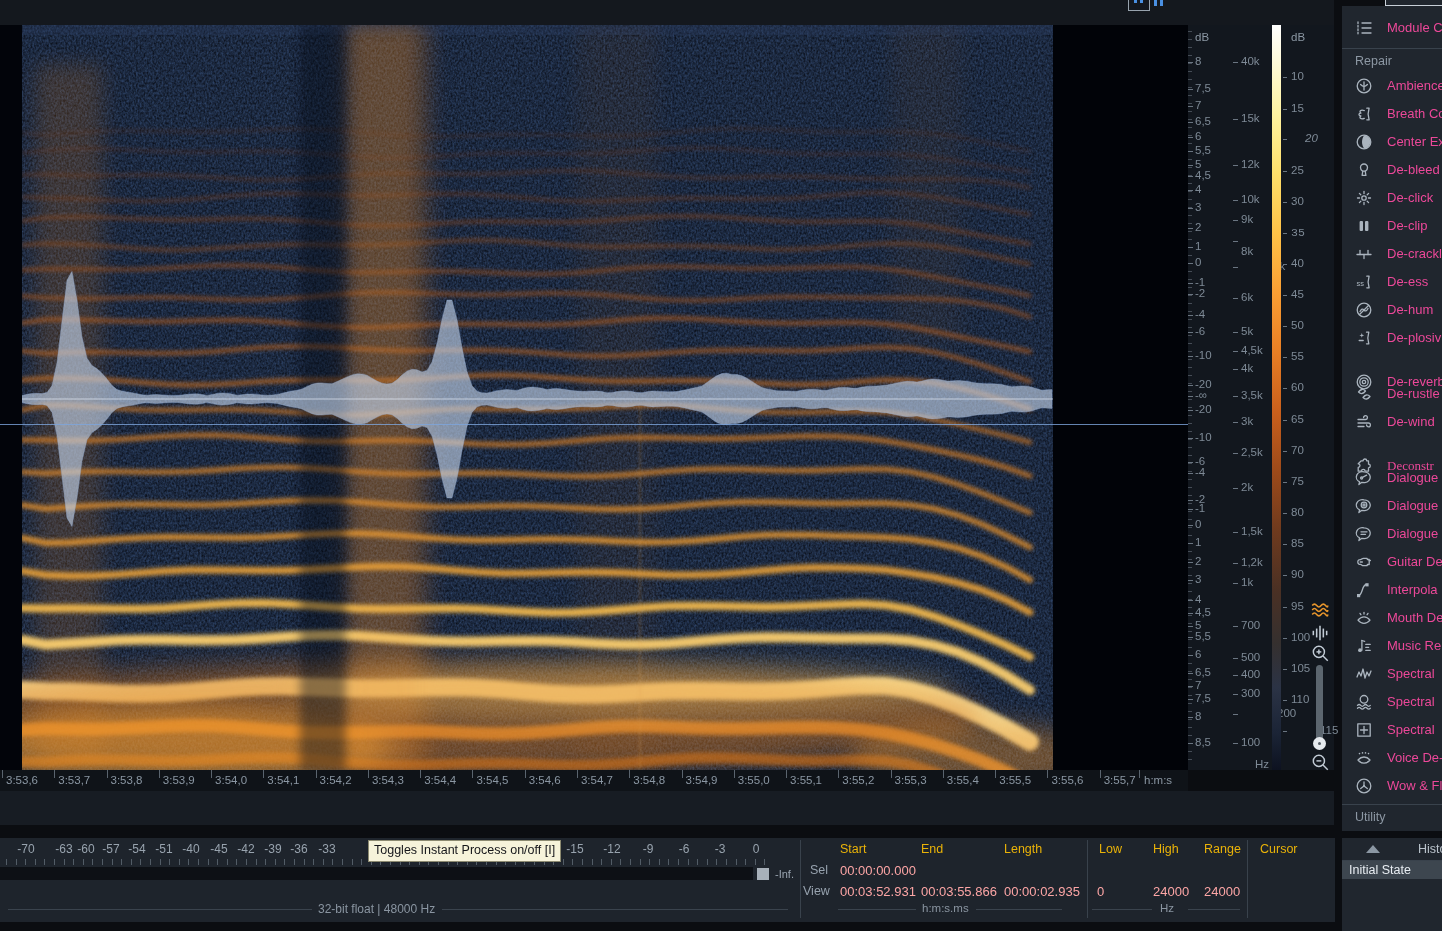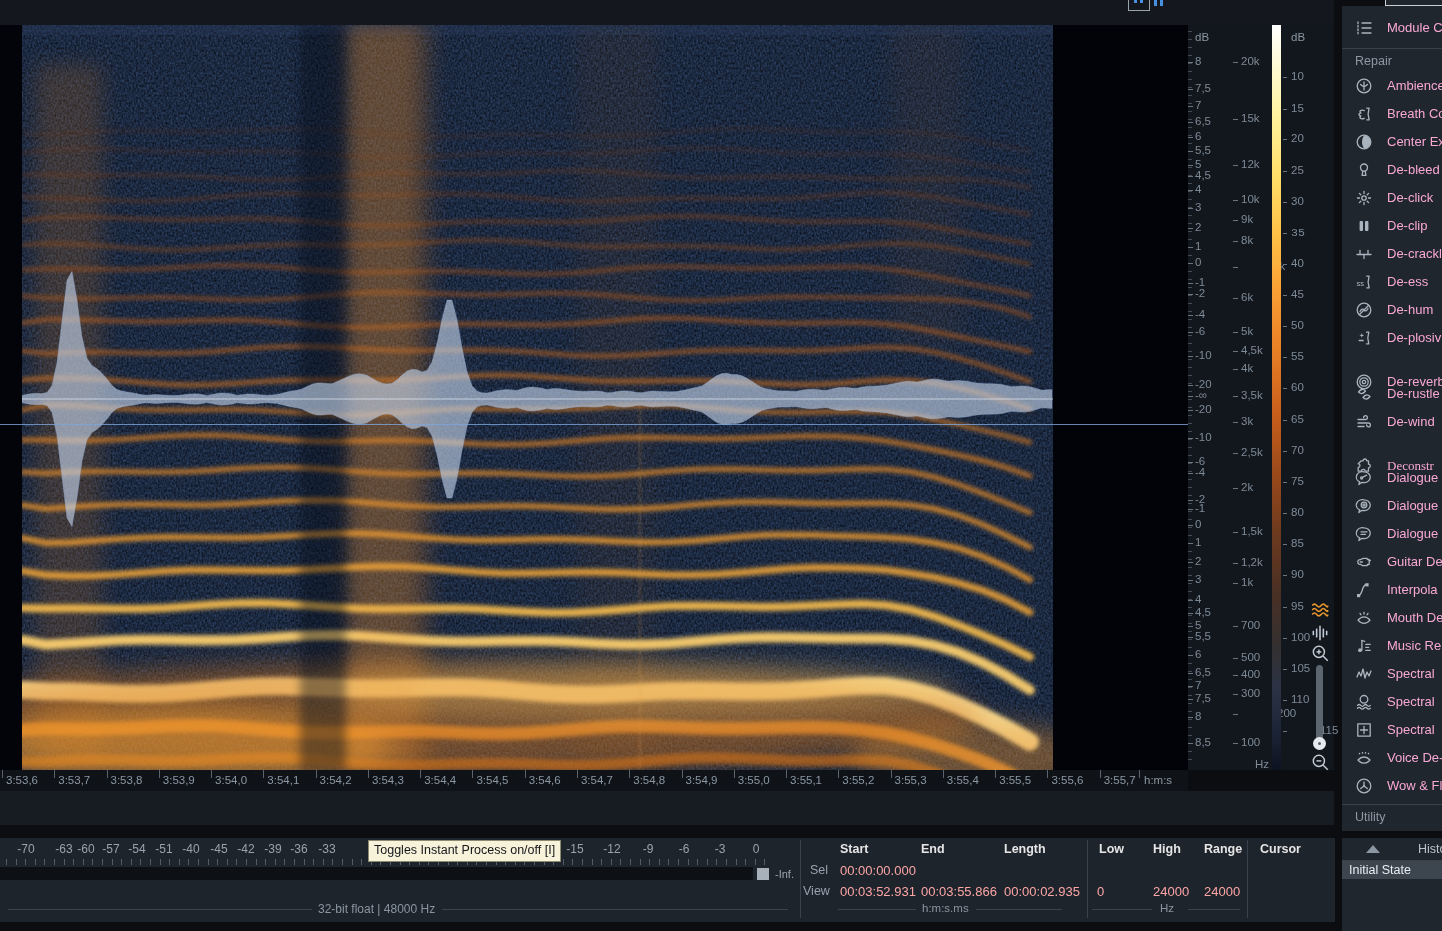--- a/index.html
+++ b/index.html
@@ -45,32 +45,32 @@
   #bottombar{left:0;top:838px;width:1335px;height:84px;background:#1e242c;}
   .vsep{position:absolute;top:2px;width:1px;height:78px;background:#39424c;}
   .mlab{position:absolute;top:4px;font-size:12px;color:#98a3ae;text-align:center;width:34px;}
   #mticks{position:absolute;left:6px;top:21px;width:762px;height:6px;
     background:repeating-linear-gradient(90deg,#525c66 0 1px,transparent 1px 9.6px);}
   #mtrack{position:absolute;left:0;top:29px;width:753px;height:13px;background:#0d1015;}
   #mblock{position:absolute;left:757px;top:30px;width:12px;height:12px;background:#a8b1ba;}
   #minf{position:absolute;left:775px;top:30px;font-size:11px;color:#9aa5b1;}
   .fline{position:absolute;top:71px;height:1px;background:#3a434d;}
   #fmt{position:absolute;left:318px;top:64px;font-size:12px;color:#8a95a1;}
-  .slab{position:absolute;top:4px;font-size:12.5px;color:#e5e5e5;font-weight:bold;}
+  .slab{position:absolute;top:4px;font-size:12.5px;color:#eab308;}
   .sval{position:absolute;font-size:13px;color:#fca5a5;}
   .srow{position:absolute;font-size:12.5px;color:#97a2ae;}
   .uline{position:absolute;top:71px;height:1px;background:#3a434d;}
   .ulab{position:absolute;top:64px;font-size:11.5px;color:#8a95a1;}
   
   #modpanel{left:1342px;top:6px;width:100px;height:825px;background:#20262e;overflow:hidden;}
   #topboxcut{left:1385px;top:0;width:57px;height:5px;border:1px solid #c8d0d8;border-top:none;background:#20262e;}
   .modrow{position:absolute;left:0;width:100%;height:28px;cursor:default;}
   .modrow .mic{position:absolute;left:13px;top:5px;width:18px;height:18px;color:#aab4be;}
   .modrow .mic svg{width:18px;height:18px;}
-  .modrow .mtext{position:absolute;left:45px;top:6px;font-size:13px;color:#f9a8d4;white-space:nowrap;}
+  .modrow .mtext{position:absolute;left:45px;top:6px;font-size:13px;color:#ec4899;white-space:nowrap;}
   .modhead{position:absolute;left:0;width:100%;border-top:1px solid #39424c;}
   .modhead span{position:absolute;left:13px;top:5px;font-size:12.5px;color:#8d98a4;}
   
   #histpanel{left:1342px;top:838px;width:100px;height:93px;background:#20262e;overflow:hidden;}
   #histhead{position:absolute;left:0;top:0;width:100%;height:22px;border-bottom:1px solid #39424c;}
   #histarrow{position:absolute;left:24px;top:7px;width:0;height:0;
     border-left:7px solid transparent;border-right:7px solid transparent;border-bottom:8px solid #8b97a3;}
   #histtitle{position:absolute;left:76px;top:4px;font-size:12.5px;color:#bac3cc;white-space:nowrap;}
   #histitem{position:absolute;left:0;top:23px;width:100%;height:18px;background:#3d464f;
     font-size:12.5px;color:#e8edf2;line-height:18px;padding-left:7px;box-sizing:border-box;white-space:nowrap;}
@@ -234,31 +234,31 @@
         <span class="rlab" style="left: 7px; top: 654px;">7</span>
         <span class="rtick" style="left: 0px; width: 5px; top: 674px;"></span>
         <span class="rlab" style="left: 7px; top: 667px;">7,5</span>
         <span class="rtick" style="left: 0px; width: 5px; top: 692px;"></span>
         <span class="rlab" style="left: 7px; top: 685px;">8</span>
         <span class="rtick" style="left: 0px; width: 5px; top: 718px;"></span>
         <span class="rlab" style="left: 7px; top: 711px;">8,5</span>
       </div>
     <div id="freqRuler">
         <span class="rtick" style="left: 1px; width: 5px; top: 37px;"></span>
-        <span class="rlab" style="left: 9px; top: 30px;">20k</span>
+        <span class="rlab" style="left: 9px; top: 30px;">40k</span>
         <span class="rtick" style="left: 1px; width: 5px; top: 94px;"></span>
         <span class="rlab" style="left: 9px; top: 87px;">15k</span>
         <span class="rtick" style="left: 1px; width: 5px; top: 140px;"></span>
         <span class="rlab" style="left: 9px; top: 133px;">12k</span>
         <span class="rtick" style="left: 1px; width: 5px; top: 175px;"></span>
         <span class="rlab" style="left: 9px; top: 168px;">10k</span>
         <span class="rtick" style="left: 1px; width: 5px; top: 195px;"></span>
         <span class="rlab" style="left: 9px; top: 188px;">9k</span>
         <span class="rtick" style="left: 1px; width: 5px; top: 216px;"></span>
-        <span class="rlab" style="left: 9px; top: 209px;">8k</span>
+        <span class="rlab" style="left: 9px; top: 220px;">8k</span>
         <span class="rtick" style="left: 1px; width: 5px; top: 242px;"></span>
         <span class="rlab" style="left: 9px; top: 235px; margin-left: 32px;">7k</span>
         <span class="rtick" style="left: 1px; width: 5px; top: 273px;"></span>
         <span class="rlab" style="left: 9px; top: 266px;">6k</span>
         <span class="rtick" style="left: 1px; width: 5px; top: 307px;"></span>
         <span class="rlab" style="left: 9px; top: 300px;">5k</span>
         <span class="rtick" style="left: 1px; width: 5px; top: 326px;"></span>
         <span class="rlab" style="left: 9px; top: 319px;">4,5k</span>
         <span class="rtick" style="left: 1px; width: 5px; top: 344px;"></span>
         <span class="rlab" style="left: 9px; top: 337px;">4k</span>
@@ -291,21 +291,21 @@
         <span class="rlab" style="left: 23px; top: 733px;">Hz</span>
       </div>
     <div id="colorbar" class="abs"></div>
     <span class="dbhead" style="left:103px;">dB</span>
     <div id="cbLabels">
         <span class="rtick" style="left: 0px; width: 4px; top: 52px;"></span>
         <span class="rlab" style="left: 8px; top: 45px;">10</span>
         <span class="rtick" style="left: 0px; width: 4px; top: 84px;"></span>
         <span class="rlab" style="left: 8px; top: 77px;">15</span>
         <span class="rtick" style="left: 0px; width: 4px; top: 114px;"></span>
-        <span class="rlab" style="left: 8px; top: 107px;">20</span>
+        <span class="rlab" style="left: 22px; top: 107px; font-style: italic;">20</span>
         <span class="rtick" style="left: 0px; width: 4px; top: 146px;"></span>
         <span class="rlab" style="left: 8px; top: 139px;">25</span>
         <span class="rtick" style="left: 0px; width: 4px; top: 177px;"></span>
         <span class="rlab" style="left: 8px; top: 170px;">30</span>
         <span class="rtick" style="left: 0px; width: 4px; top: 208px;"></span>
         <span class="rlab" style="left: 8px; top: 201px; font-family: Liberation Mono, monospace;">35</span>
         <span class="rtick" style="left: 0px; width: 4px; top: 239px;"></span>
         <span class="rlab" style="left: 8px; top: 232px;">40</span>
         <span class="rtick" style="left: 0px; width: 4px; top: 270px;"></span>
         <span class="rlab" style="left: 8px; top: 263px;">45</span>

